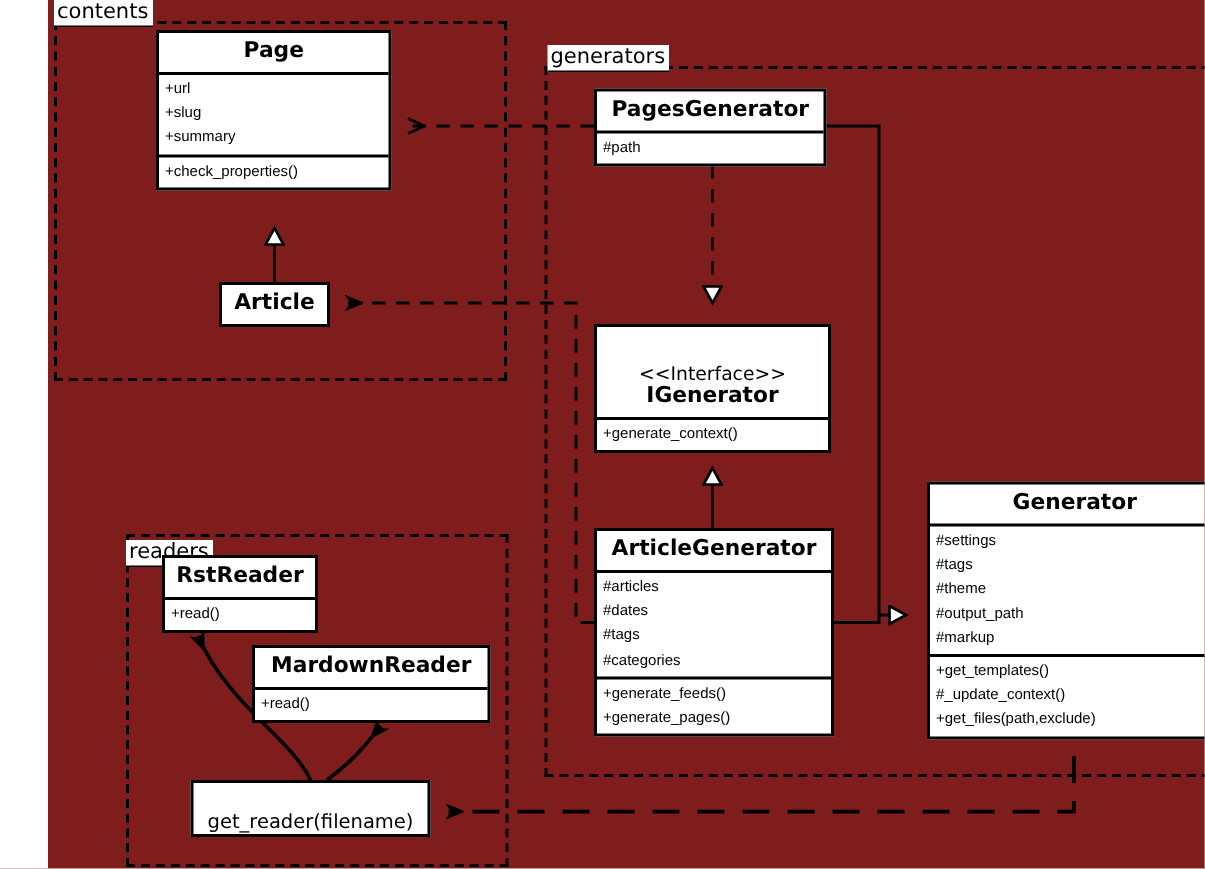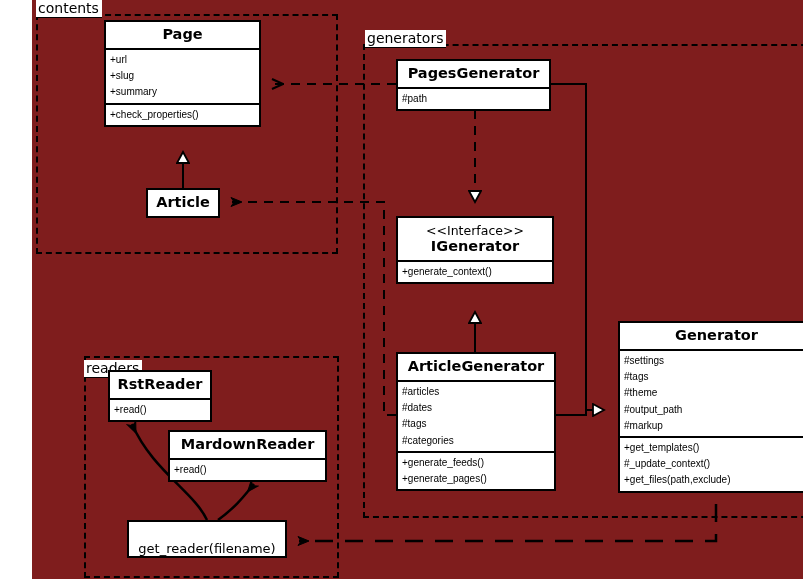--- a/index.html
+++ b/index.html
@@ -187,21 +187,21 @@
   </div>
 
   <div class="uml" style="left:364px; top:59px; width:155px;">
     <div class="title">PagesGenerator</div>
     <div class="compartment">
       <div class="member">#path</div>
     </div>
   </div>
 
   <div class="uml" style="left:364px; top:216px; width:158px;">
-    <div class="title" style="padding-top:5px;">
+    <div class="title" style="padding-top:23px;">
       <div class="stereotype">&lt;&lt;Interface&gt;&gt;</div>
       <div>IGenerator</div>
     </div>
     <div class="compartment">
       <div class="member">+generate_context()</div>
     </div>
   </div>
 
   <div class="uml" style="left:364px; top:352px; width:160px;">
     <div class="title">ArticleGenerator</div>

